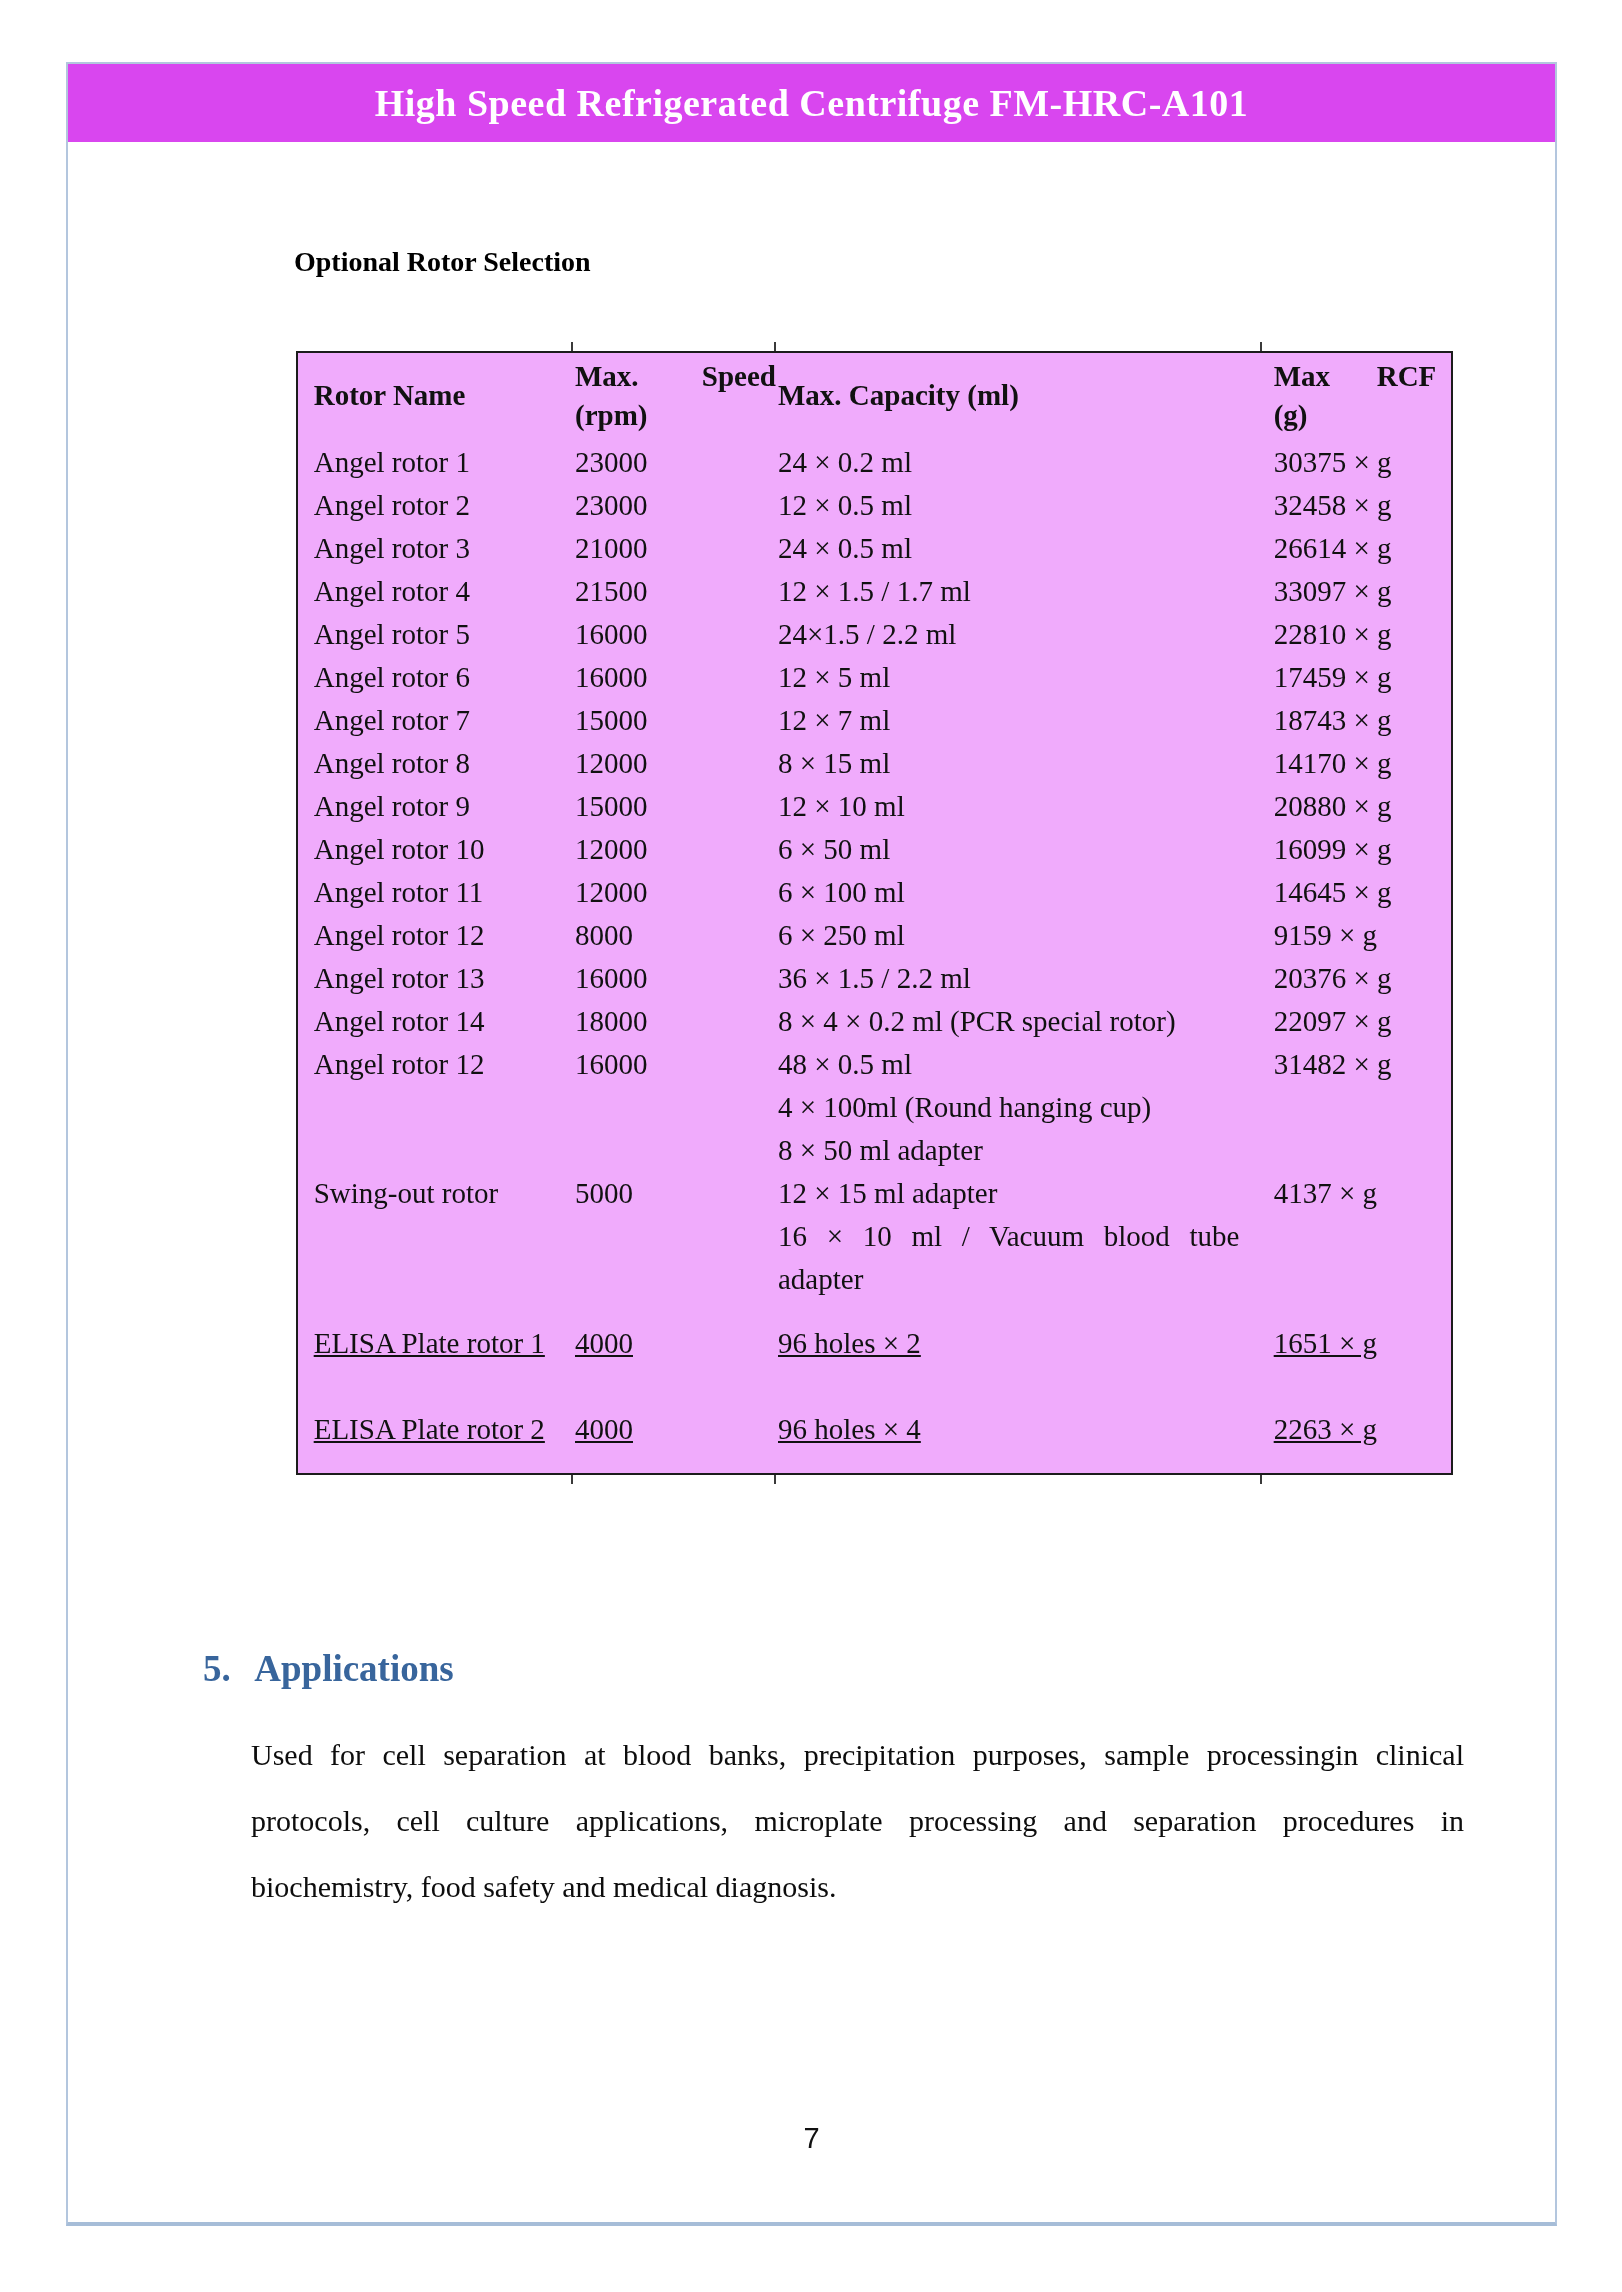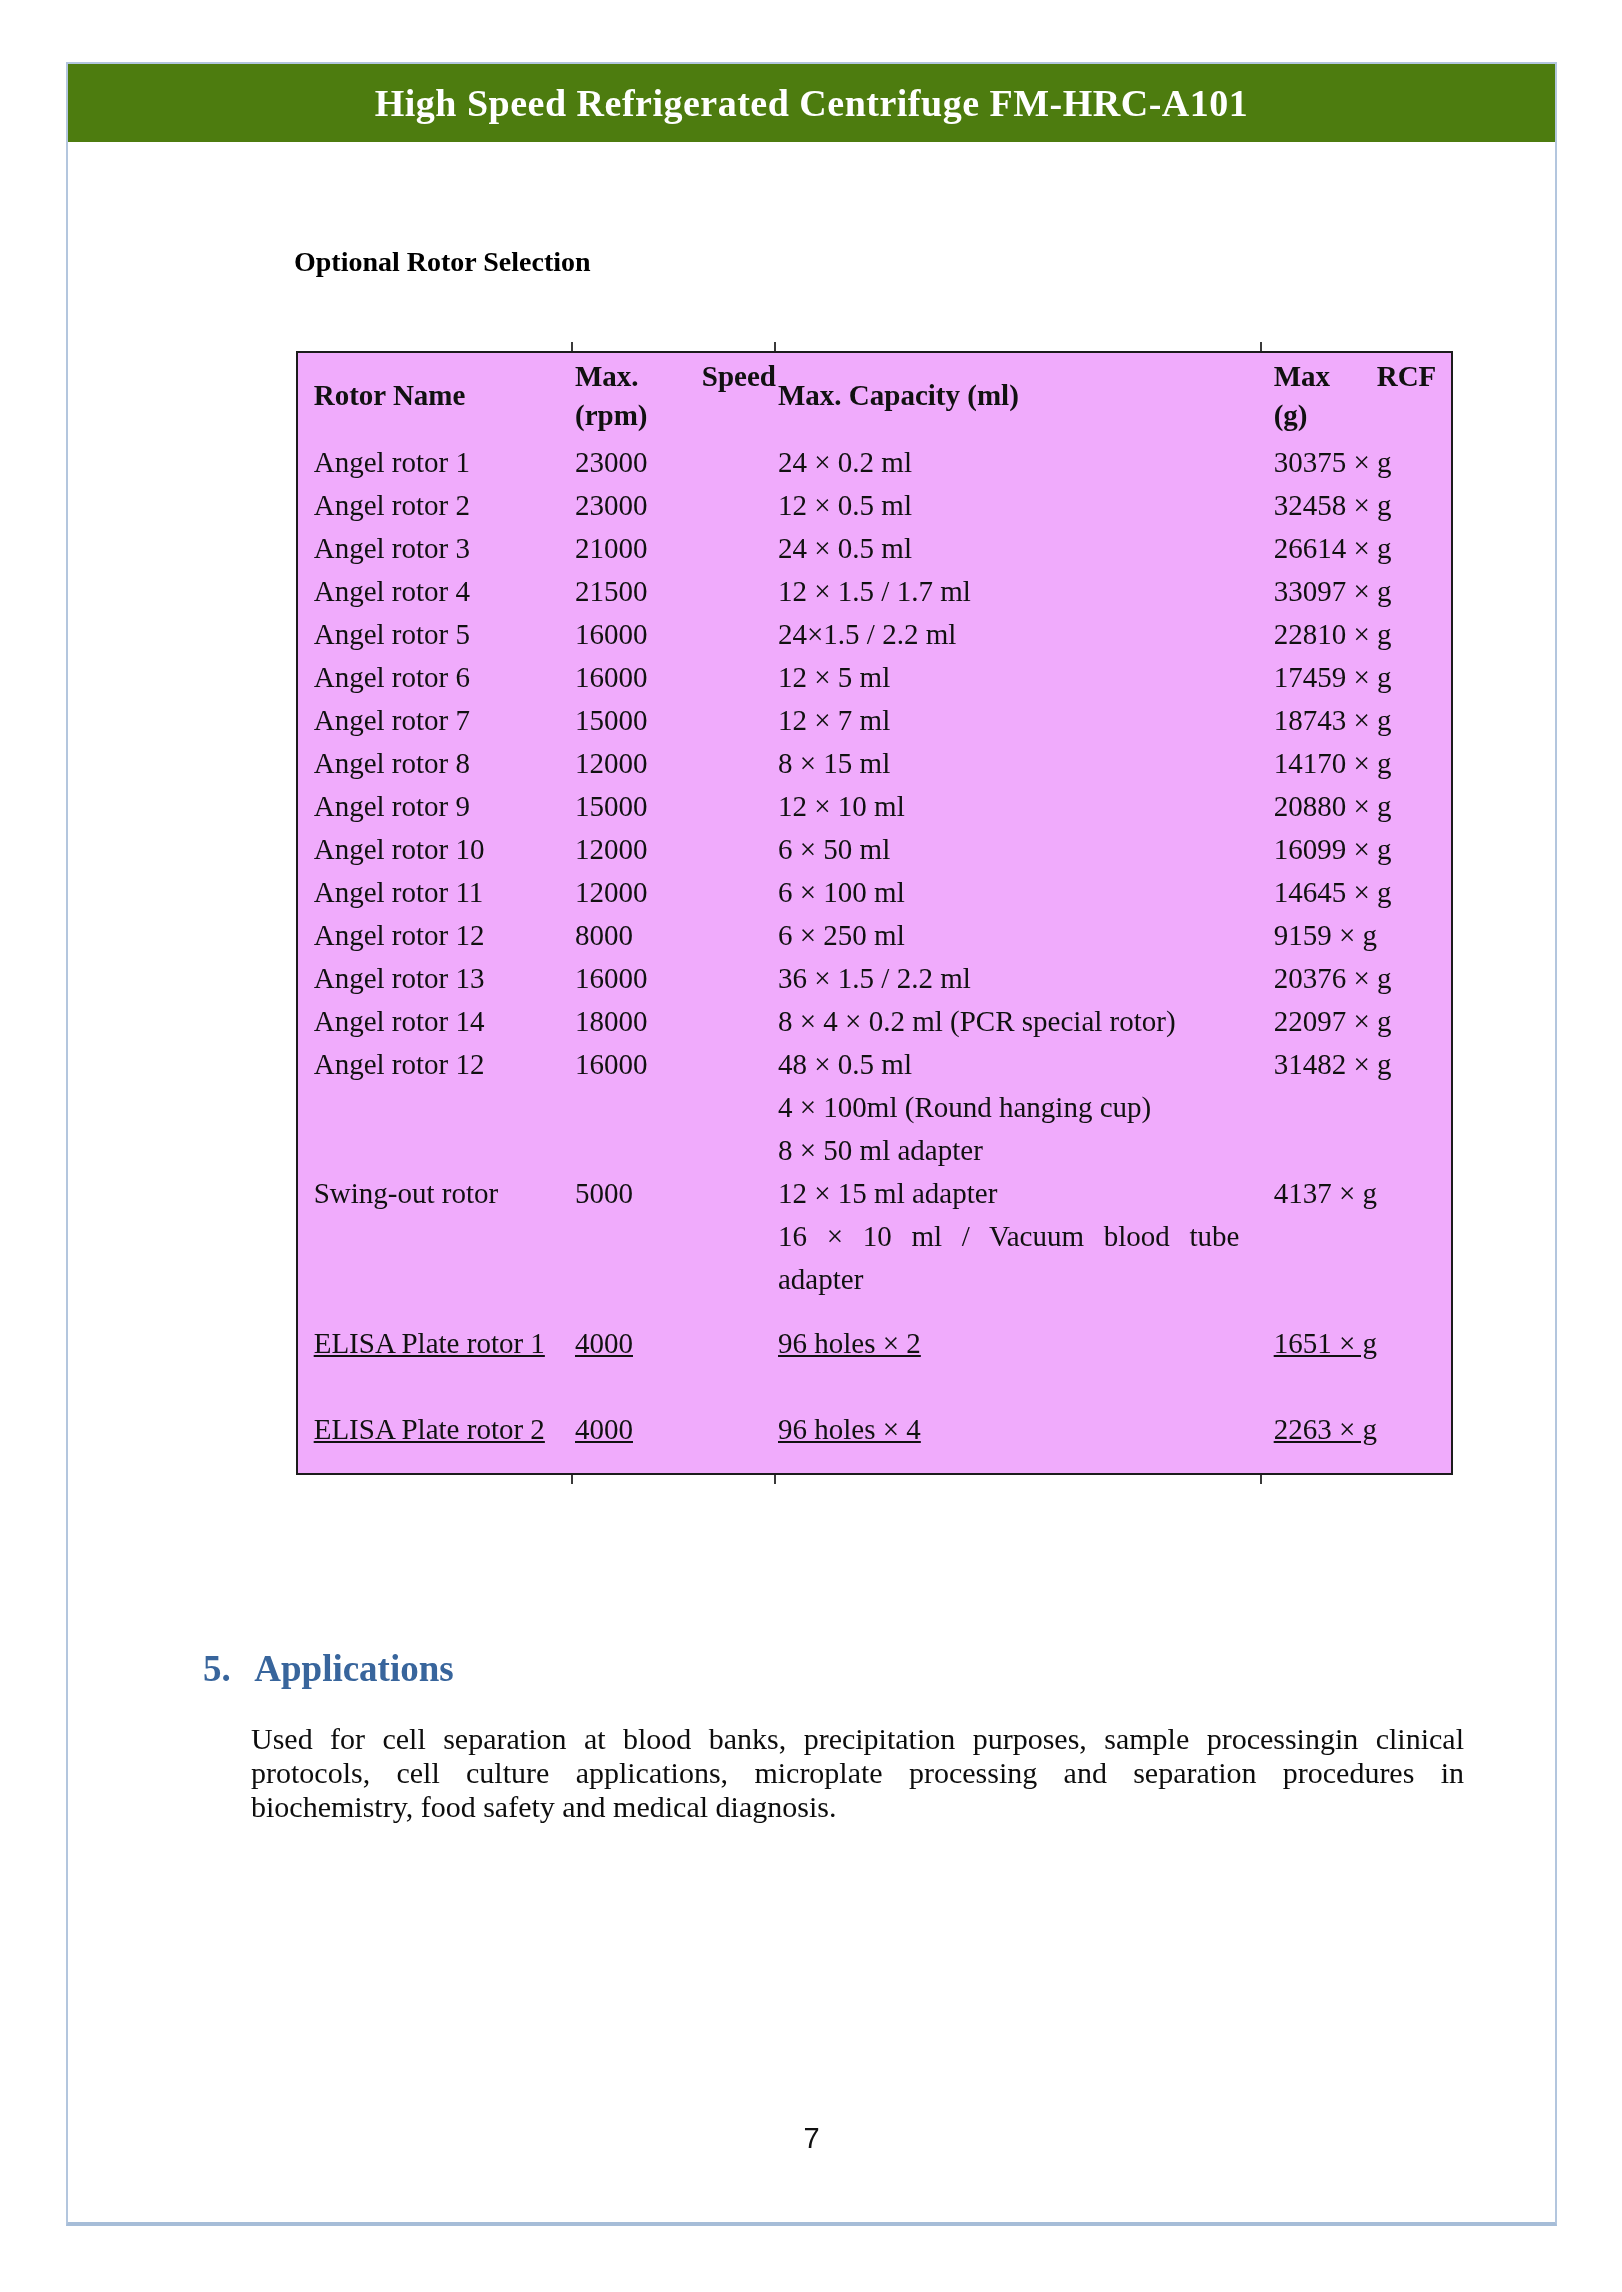--- a/index.html
+++ b/index.html
@@ -7,21 +7,21 @@
     width:1622px;height:2293px;position:relative;background:#ffffff;
     font-family:"Liberation Serif", serif;color:#111;
     -webkit-font-smoothing:antialiased;
   }
   .page{
     position:absolute;left:66px;top:62px;width:1491px;height:2164px;
     box-sizing:border-box;background:#fff;
     border:2px solid #b3c6de;border-bottom:4.9px solid #a6bdd8;
   }
   .titlebar{
-    height:78px;background:#4d7c0f;display:flex;align-items:center;justify-content:center;
+    height:78px;background:#d946ef;display:flex;align-items:center;justify-content:center;
   }
   .titlebar .title{
     color:#ffffff;font-weight:bold;font-size:38px;letter-spacing:0.5px;
   }
   .table-heading{
     position:absolute;left:226px;top:182px;margin:0;
     font-size:28px;font-weight:bold;color:#000;
   }
   .rotor-table{
     position:absolute;left:228px;top:287px;width:1157px;
@@ -45,21 +45,21 @@
   .swing .cap-line{line-height:43px;}
   .cap-wrap{text-align:justify;}
   .elisa{align-items:center;min-height:86px;text-decoration:underline;}
   .elisa .name{text-align:justify;line-height:41px;}
   .app-heading{
     position:absolute;left:135px;top:1583px;display:flex;gap:23.5px;
     font-size:37px;font-weight:bold;color:#38659c;
   }
   .app-body{
     position:absolute;left:183px;top:1658px;width:1213px;margin:0;
-    font-size:30px;line-height:34px;text-align:justify;color:#0d0d0d;
+    font-size:30px;line-height:66px;text-align:justify;color:#0d0d0d;
   }
   .page-number{
     position:absolute;left:0;right:0;top:2058px;text-align:center;
     font-size:29px;font-family:"Liberation Sans", sans-serif;color:#111;
   }
 </style>
 </head>
 <body>
 
 <div class="page">

